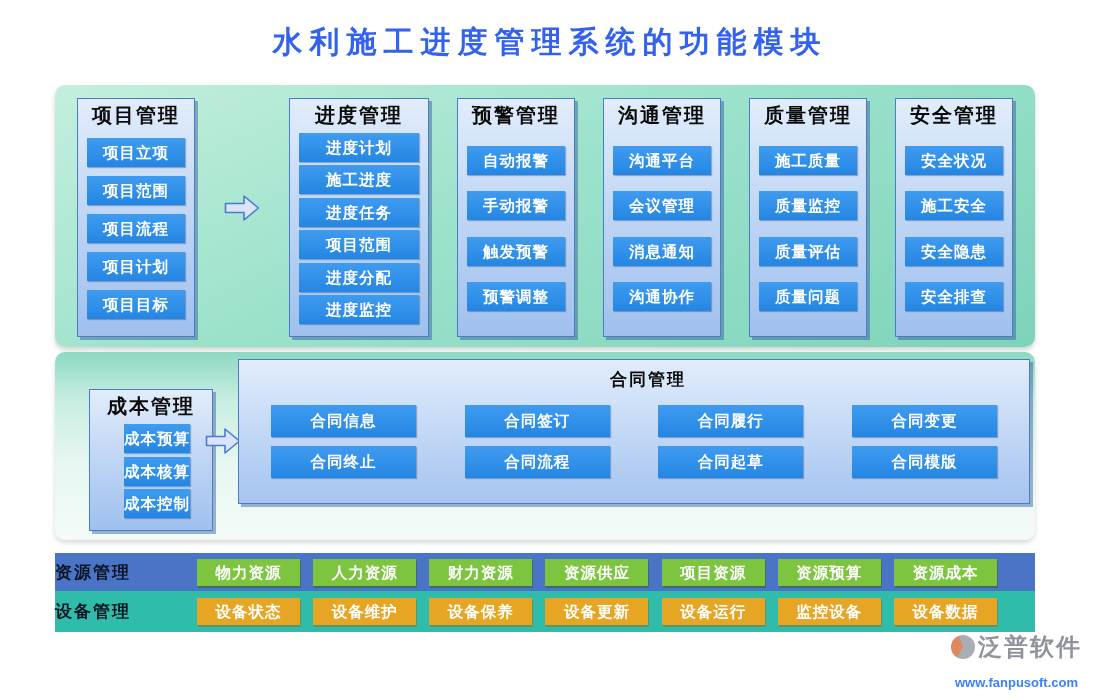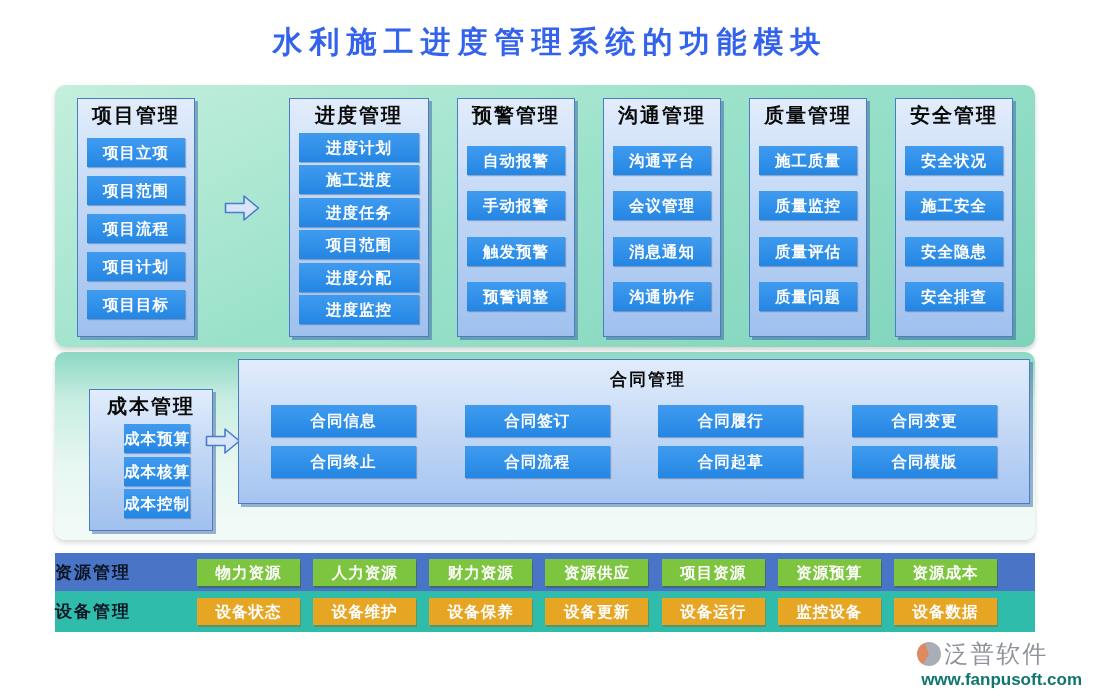--- a/index.html
+++ b/index.html
@@ -68,23 +68,23 @@
   .band-btn{width:103px;height:27px;line-height:27px;text-align:center;color:#ffffff;
             font-size:15.5px;font-weight:bold;letter-spacing:1px;cursor:pointer;}
   .band-resource .band-btn{background:#7dc53f;box-shadow:1px 2px 0 rgba(50,95,15,.45);}
   .band-equipment .band-btn{background:#e7a524;box-shadow:1px 2px 0 rgba(150,100,10,.45);}
 
   
   .footer{position:absolute;right:18px;bottom:10px;}
   .brand-line{display:flex;align-items:center;gap:3px;}
   .logo-icon{width:24px;height:24px;border-radius:50%;display:inline-block;
              background:conic-gradient(from 210deg,#df8a5e 0 130deg,#a9aeb6 130deg 360deg);}
-  .brand-name{font-size:24px;font-weight:normal;color:#8f939b;letter-spacing:2px;
+  .brand-name{font-size:24px;font-weight:bold;color:#8f939b;letter-spacing:2px;
               font-family:"Liberation Sans","DejaVu Sans",sans-serif;}
-  .brand-url{margin-top:0;padding-left:4px;font-size:17px;color:#0f766e;font-weight:bold;
+  .brand-url{margin-top:12px;padding-left:4px;font-size:13px;color:#3b82f6;font-weight:bold;
              font-family:"Liberation Sans","DejaVu Sans",sans-serif;}
 </style>
 </head>
 <body>
 
 <div class="page">
 
   <div class="title">水利施工进度管理系统的功能模块</div>
 
   <div class="sec1">

